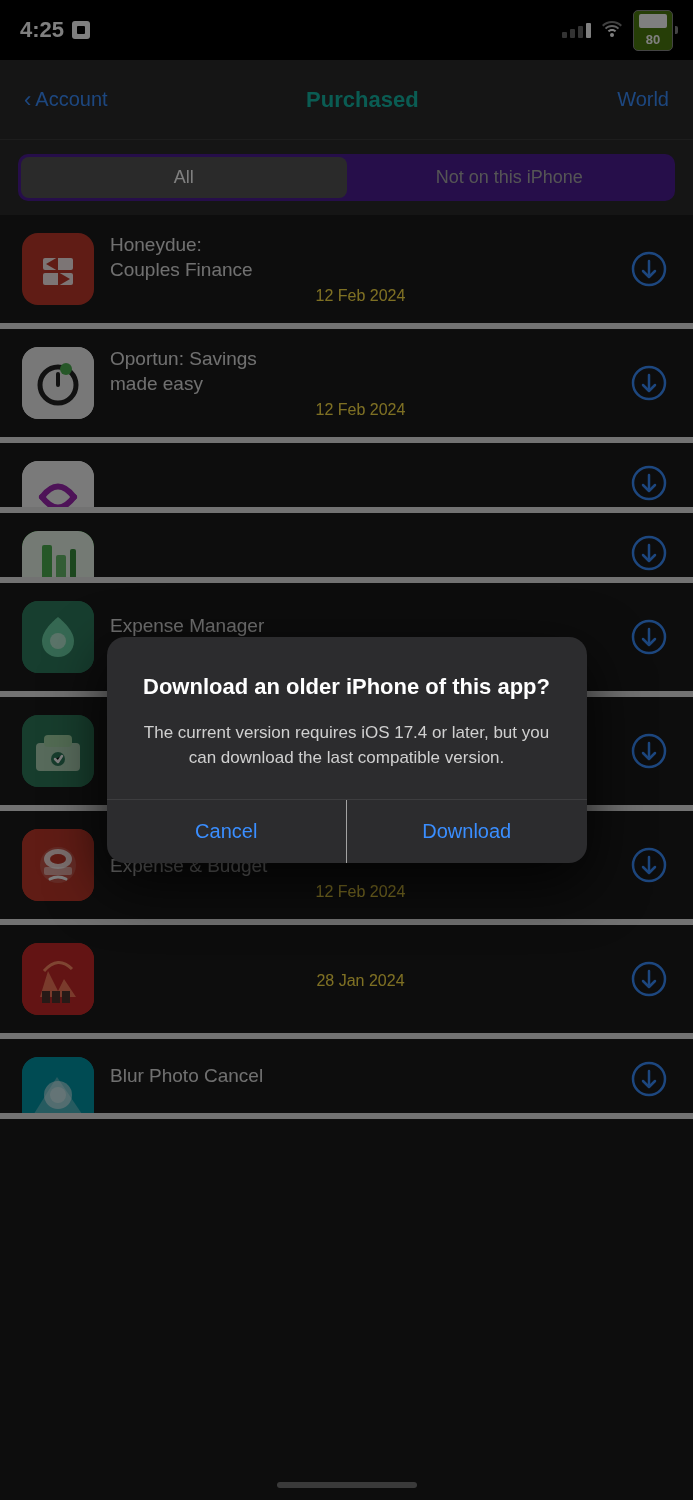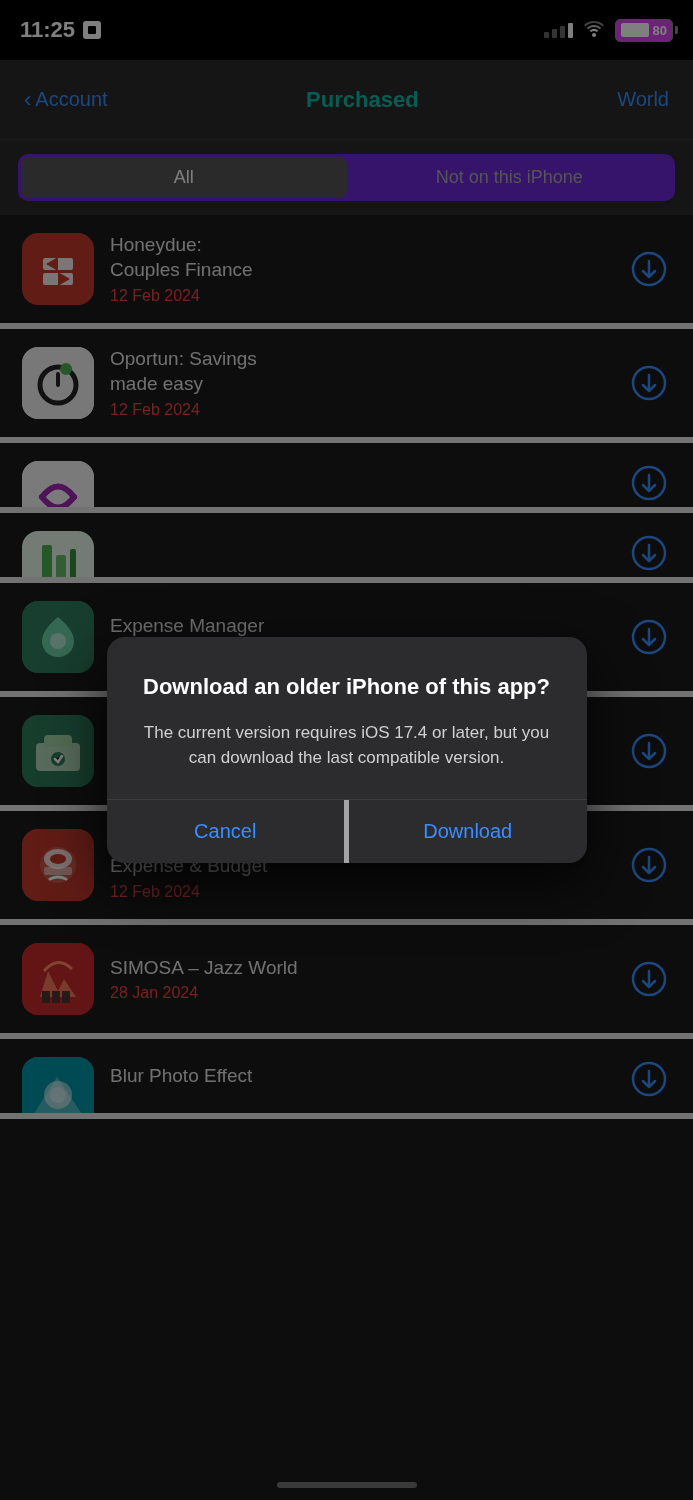--- a/index.html
+++ b/index.html
@@ -65,26 +65,27 @@
     .signal-dots span:nth-child(2) { height: 9px; opacity: 0.4; }
     .signal-dots span:nth-child(3) { height: 12px; opacity: 0.4; }
     .signal-dots span:nth-child(4) { height: 15px; }
     .wifi-icon {
       color: #fff;
       font-size: 18px;
     }
     .battery-container {
       display: flex;
       align-items: center;
-      background: #d946ef;
+      background: #4d7c0f;
       border-radius: 5px;
       padding: 3px 5px;
       gap: 4px;
       border: 1.5px solid #888;
       position: relative;
+      flex-direction: column;
     }
     .battery-container::after {
       content: '';
       position: absolute;
       right: -6px;
       top: 50%;
       transform: translateY(-50%);
       width: 3px;
       height: 8px;
       background: #888;
@@ -137,21 +138,21 @@
     }
 
     
     .segment-control {
       background: #2a2a2a;
       padding: 14px 18px;
       display: flex;
     }
     .segment-inner {
       display: flex;
-      background: #6d28d9;
+      background: #4c1d95;
       border-radius: 10px;
       padding: 3px;
       width: 100%;
     }
     .segment-btn {
       flex: 1;
       text-align: center;
       padding: 10px;
       border-radius: 8px;
       font-size: 18px;
@@ -191,23 +192,24 @@
     .app-info {
       flex: 1;
     }
     .app-name {
       color: #e0e0e0;
       font-size: 19px;
       line-height: 1.3;
       font-weight: 400;
     }
     .app-date {
-      color: #ef4444;
+      color: #fde047;
       font-size: 16px;
       margin-top: 4px;
+      text-align: center;
     }
     .download-btn {
       width: 44px;
       height: 44px;
       display: flex;
       align-items: center;
       justify-content: center;
       flex-shrink: 0;
       cursor: pointer;
     }
@@ -287,21 +289,21 @@
     }
     .modal-btn {
       flex: 1;
       padding: 20px;
       text-align: center;
       font-size: 20px;
       cursor: pointer;
       color: #3a8eff;
     }
     .modal-btn:first-child {
-      border-right: 5px solid #a3a3a3;
+      border-right: 1px solid #a3a3a3;
     }
     .modal-btn.cancel {
       font-weight: 400;
     }
     .modal-btn.download-action {
       font-weight: 400;
     }
 
     
     .home-indicator {
@@ -314,21 +316,21 @@
       background: #fff;
       border-radius: 3px;
       opacity: 0.4;
     }
   </style>
 </head>
 <body>
 
 <div class="status-bar">
   <div class="status-time">
-    <span>11:25</span>
+    <span>4:25</span>
     <div class="recording-icon"></div>
   </div>
   <div class="status-icons">
     <div class="signal-dots">
       <span></span>
         <span></span>
         <span></span>
         <span></span>
     </div>
     <div class="wifi-icon">
@@ -521,21 +523,20 @@
       <svg width="72" height="72" viewBox="0 0 72 72">
         <rect width="72" height="72" fill="#c62828" rx="16"></rect>
         <path d="M18 54 L26 28 L36 48 L42 36 L54 54 Z" fill="#ff8a65" opacity="0.8"></path>
         <rect x="20" y="48" width="8" height="12" fill="#4e342e"></rect>
         <rect x="30" y="48" width="8" height="12" fill="#4e342e"></rect>
         <rect x="40" y="48" width="8" height="12" fill="#4e342e"></rect>
         <path d="M22 28 Q36 12 50 26" stroke="#ff8a65" stroke-width="3" fill="none"></path>
       </svg>
     </div>
     <div class="app-info">
-      <div class="app-name">SIMOSA – Jazz World</div>
       <div class="app-date">28 Jan 2024</div>
     </div>
     <div class="download-btn download-icon">
       <svg viewBox="0 0 36 36" fill="none">
         <circle cx="18" cy="18" r="16" stroke="#3a8eff" stroke-width="2.5"></circle>
         <path d="M12 20 L18 26 L24 20" stroke="#3a8eff" stroke-width="2.5" stroke-linecap="round" stroke-linejoin="round"></path>
         <path d="M18 10 L18 25" stroke="#3a8eff" stroke-width="2.5" stroke-linecap="round"></path>
       </svg>
     </div>
   </div>
@@ -543,21 +544,21 @@
   <div class="app-item" style="height:80px;overflow:hidden;">
     <div class="app-icon blur-icon" style="align-self:flex-start;">
       <svg width="72" height="72" viewBox="0 0 72 72">
         <rect width="72" height="72" fill="#0097a7" rx="16"></rect>
         <path d="M10 60 L35 20 L62 60 Z" fill="white" opacity="0.3"></path>
         <circle cx="36" cy="38" r="14" fill="white" opacity="0.5"></circle>
         <circle cx="36" cy="38" r="8" fill="white" opacity="0.4"></circle>
       </svg>
     </div>
     <div class="app-info">
-      <div class="app-name">Blur Photo Effect</div>
+      <div class="app-name">Blur Photo Cancel</div>
     </div>
     <div class="download-btn download-icon" style="align-self:flex-start;">
       <svg viewBox="0 0 36 36" fill="none">
         <circle cx="18" cy="18" r="16" stroke="#3a8eff" stroke-width="2.5"></circle>
         <path d="M12 20 L18 26 L24 20" stroke="#3a8eff" stroke-width="2.5" stroke-linecap="round" stroke-linejoin="round"></path>
         <path d="M18 10 L18 25" stroke="#3a8eff" stroke-width="2.5" stroke-linecap="round"></path>
       </svg>
     </div>
   </div>
 

